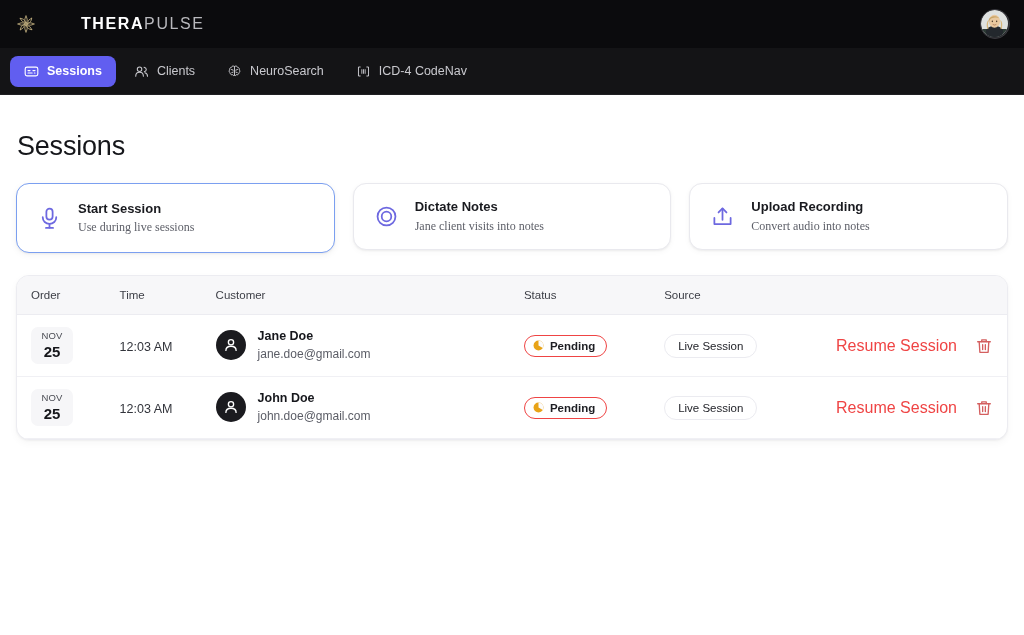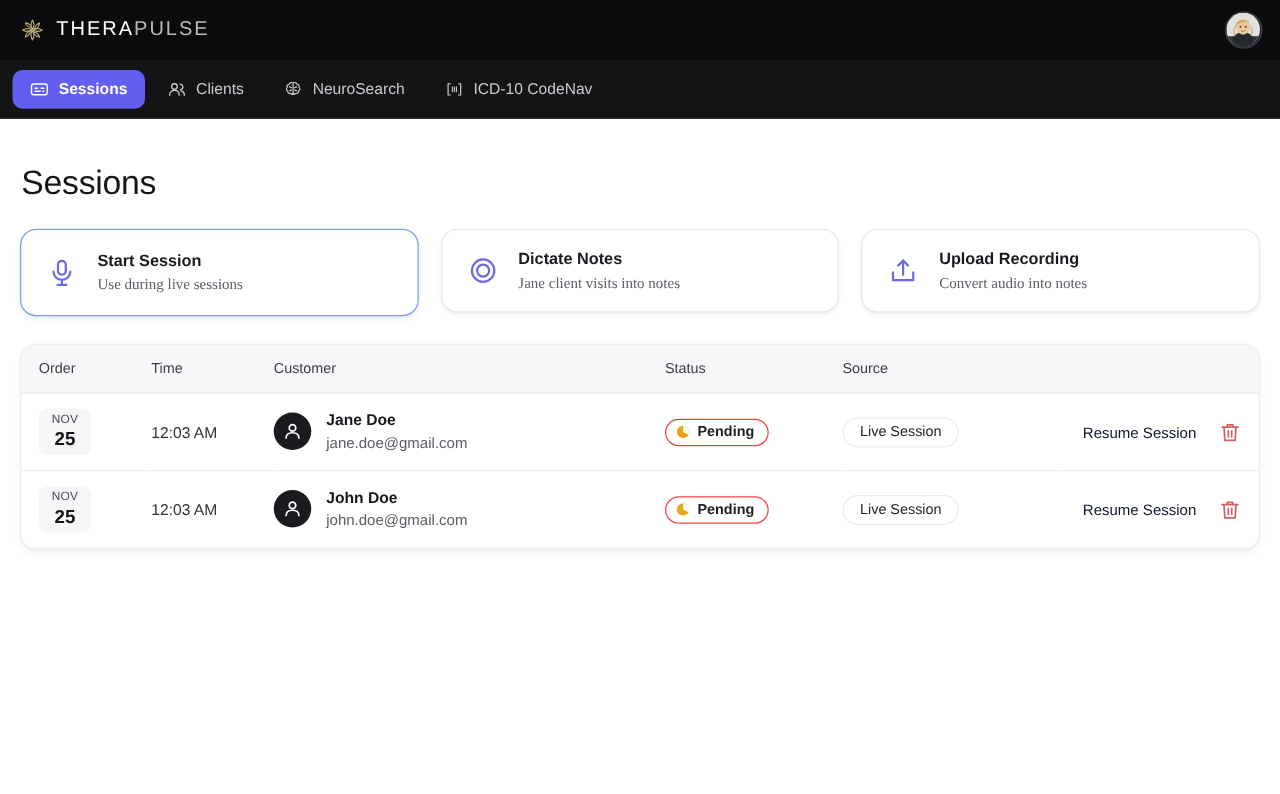--- a/index.html
+++ b/index.html
@@ -22,21 +22,21 @@
     padding: 0 14px 0 16px;
   }
   .brand { display: flex; align-items: center; gap: 9px; }
   .brand-mark { width: 20px; height: 20px; display: block; }
   .brand-text {
     font-size: 16px;
     letter-spacing: 1.6px;
     line-height: 1;
     white-space: nowrap;
   }
-  .brand-text .b1 { color: #ffffff; font-weight: 400; }
+  .brand-text .b1 { color: #ffffff; font-weight: 700; margin-left: 36px; }
   .brand-text .b2 { color: #b9b9bd; font-weight: 400; }
 
   .avatar-btn {
     width: 30px; height: 30px;
     border-radius: 50%;
     overflow: hidden;
     border: 1.5px solid #3a3a3f;
     display: block;
     background: #2a2a2e;
   }
@@ -216,22 +216,22 @@
     background: #fff;
   }
 
   .row-actions {
     display: inline-flex;
     align-items: center;
     gap: 18px;
     justify-content: flex-end;
   }
   .resume-link {
-    font-size: 12px;
-    color: #0f172a;
+    font-size: 16px;
+    color: #ef4444;
     cursor: pointer;
     white-space: nowrap;
   }
   .trash-btn {
     width: 18px; height: 18px;
     display: block;
     cursor: pointer;
     background: none;
     border: 0;
     padding: 0;
@@ -356,21 +356,21 @@
       <g fill="none" stroke="#c9c9ce" stroke-width="1.3" stroke-linecap="round" stroke-linejoin="round">
         <path d="M5.6 4 L3.3 4 L3.3 16 L5.6 16"></path>
         <path d="M14.4 4 L16.7 4 L16.7 16 L14.4 16"></path>
       </g>
       <g fill="#c9c9ce">
         <rect x="7.2" y="7" width="1.2" height="6"></rect>
         <rect x="9.4" y="7" width="1.2" height="6"></rect>
         <rect x="11.6" y="7" width="1.2" height="6"></rect>
       </g>
     </svg>
-    <span>ICD-10 CodeNav</span>
+    <span>ICD-4 CodeNav</span>
   </div>
 </div>
 
 <div class="page">
 
   <h1 class="page-title">Sessions</h1>
 
   <div class="cards">
 
     <div class="card selected">

